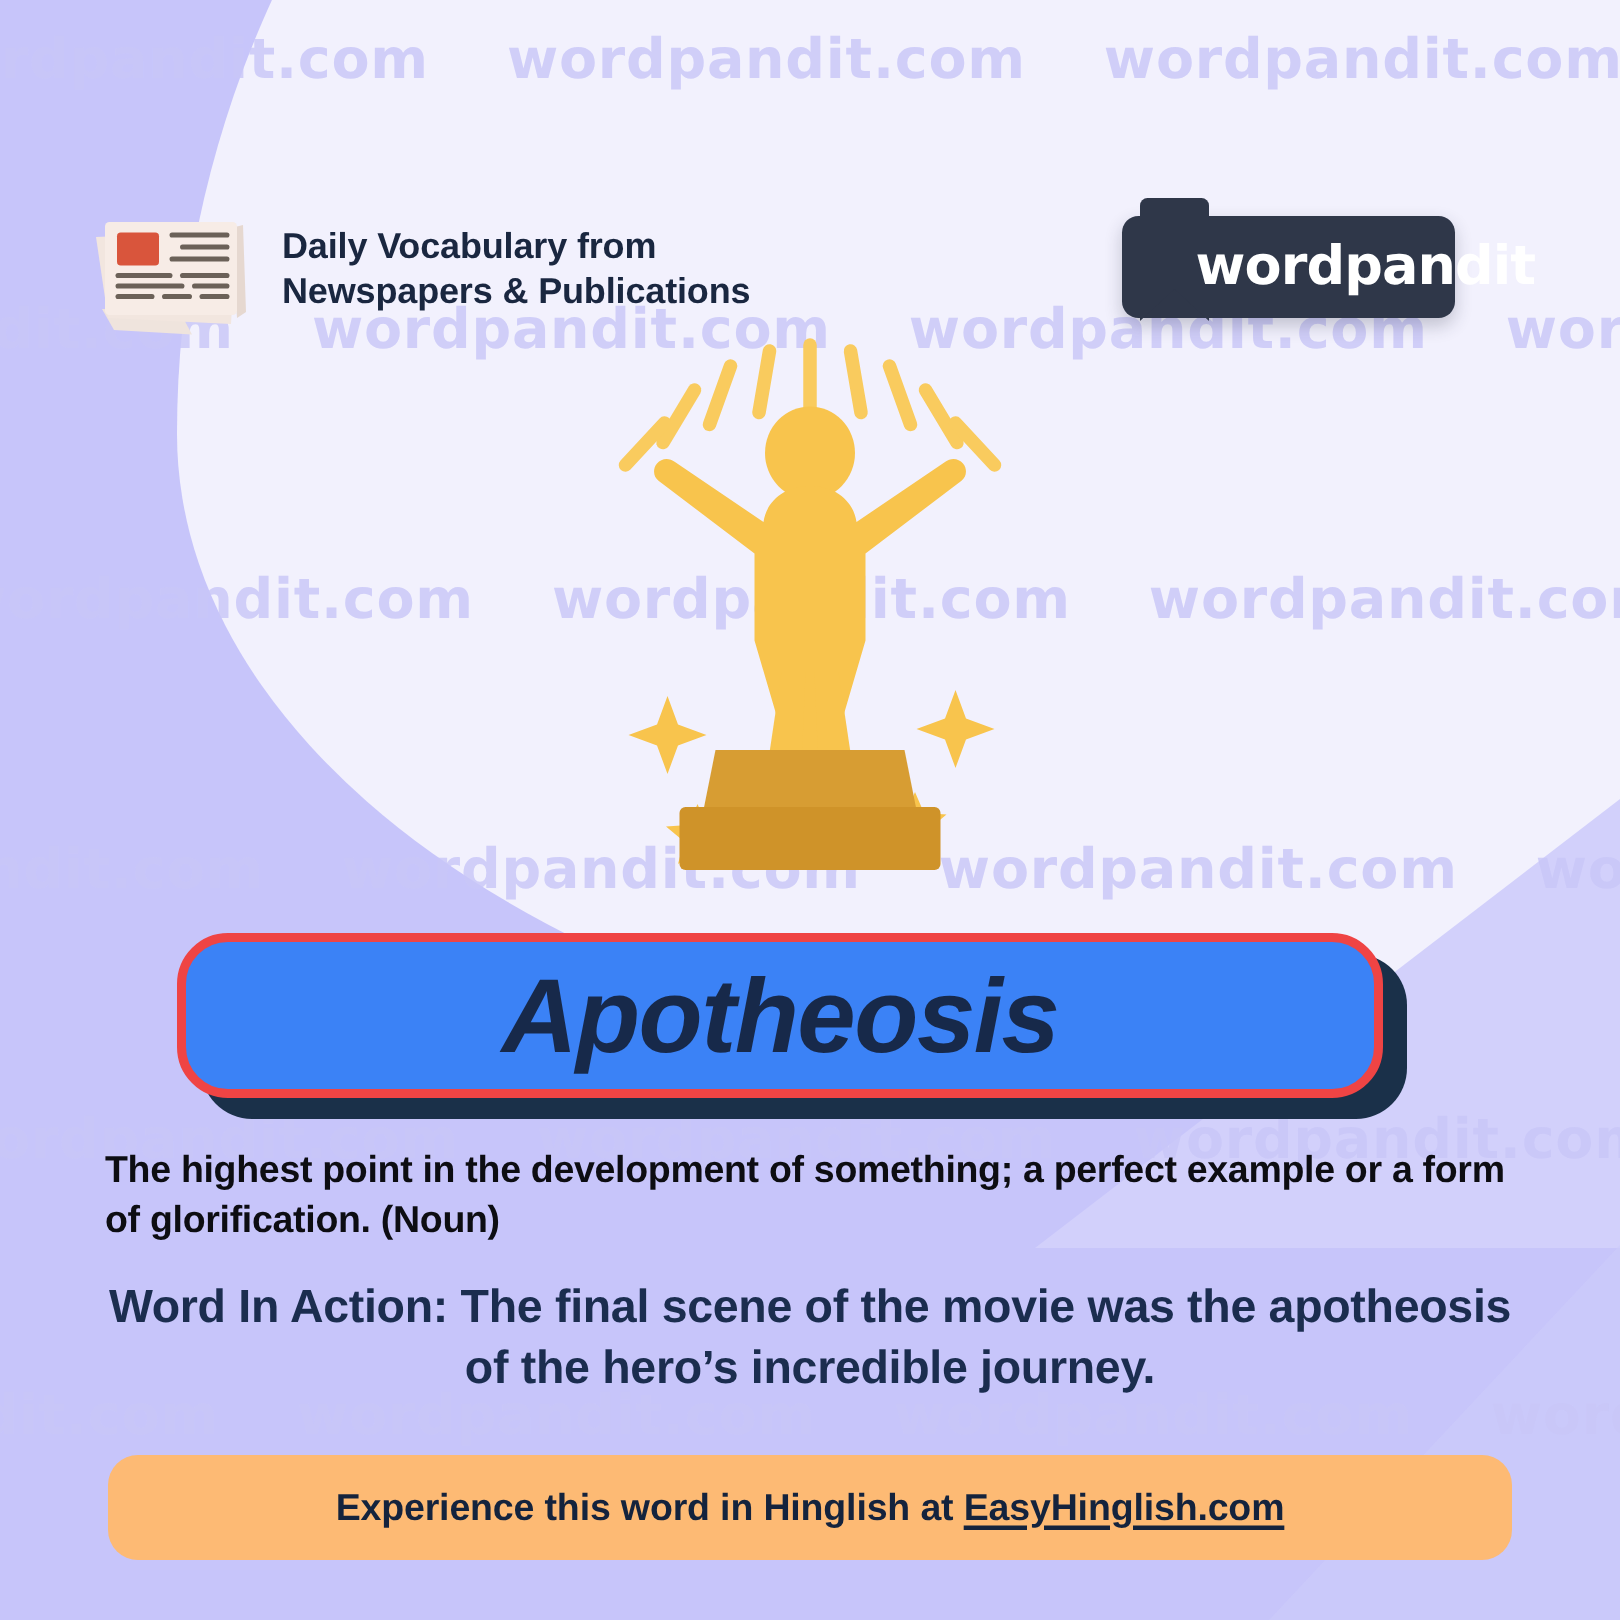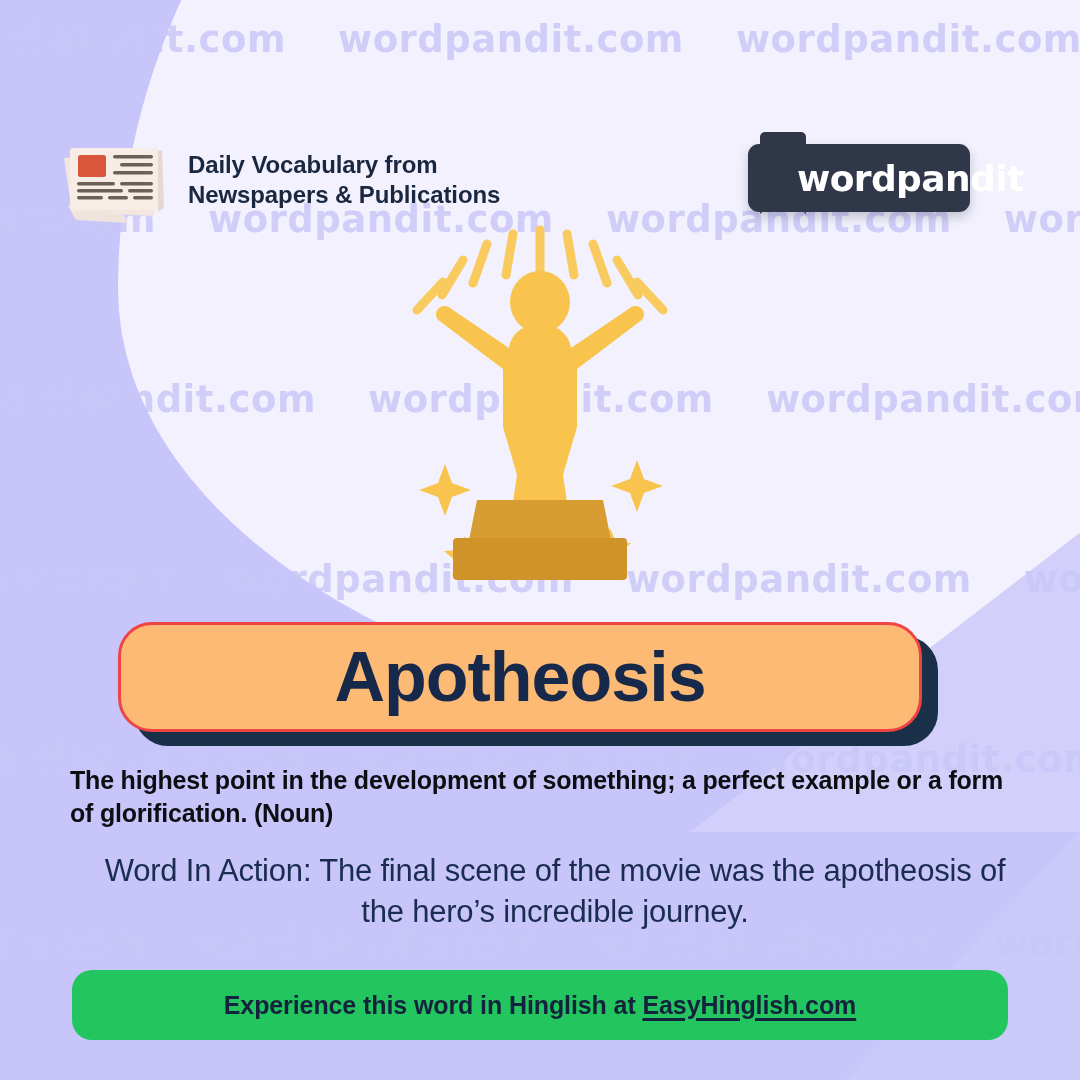--- a/index.html
+++ b/index.html
@@ -119,24 +119,24 @@
   }
   .word-card-shadow {
     position:absolute; left:16px; top:14px;
     width:804px; height:110px;
     background:#1a3049;
     border-radius:34px;
   }
   .word-card {
     position:absolute; left:0; top:0;
     width:804px; height:110px;
-    background:#fdba74;
-    border:3px solid #ef4444;
+    background:#3b82f6;
+    border:6px solid #ef4444;
     border-radius:34px;
-    display:flex; align-items:center; justify-content:center;
+    display:flex; align-items:center; justify-content:center;font-style:italic;
   }
   .word-title {
     color:#17294a;
     font-size:70px;
     font-weight:700;
     letter-spacing:-1px;
     line-height:1;
   }
 
   
@@ -150,32 +150,31 @@
     line-height:1.30;
     letter-spacing:-.2px;
   }
 
   .example {
     position:absolute; z-index:7;
     left:70px; top:851px; width:940px;
     text-align:center;
     color:#1b2d4f;
     font-size:31px;
-    font-weight:400;
+    font-weight:700;
     line-height:1.31;
     letter-spacing:-.2px;
-    margin-left:15px;
   }
 
   
   .footer-bar {
     position:absolute; z-index:7;
     left:72px; top:970px;
     width:936px; height:70px;
-    background:#22c55e;
+    background:#fdba74;
     border-radius:20px;
     display:flex; align-items:center; justify-content:center;
   }
   .footer-text {
     color:#14233d;
     font-size:25px;
     font-weight:700;
     letter-spacing:-.1px;
   }
   .footer-link {

